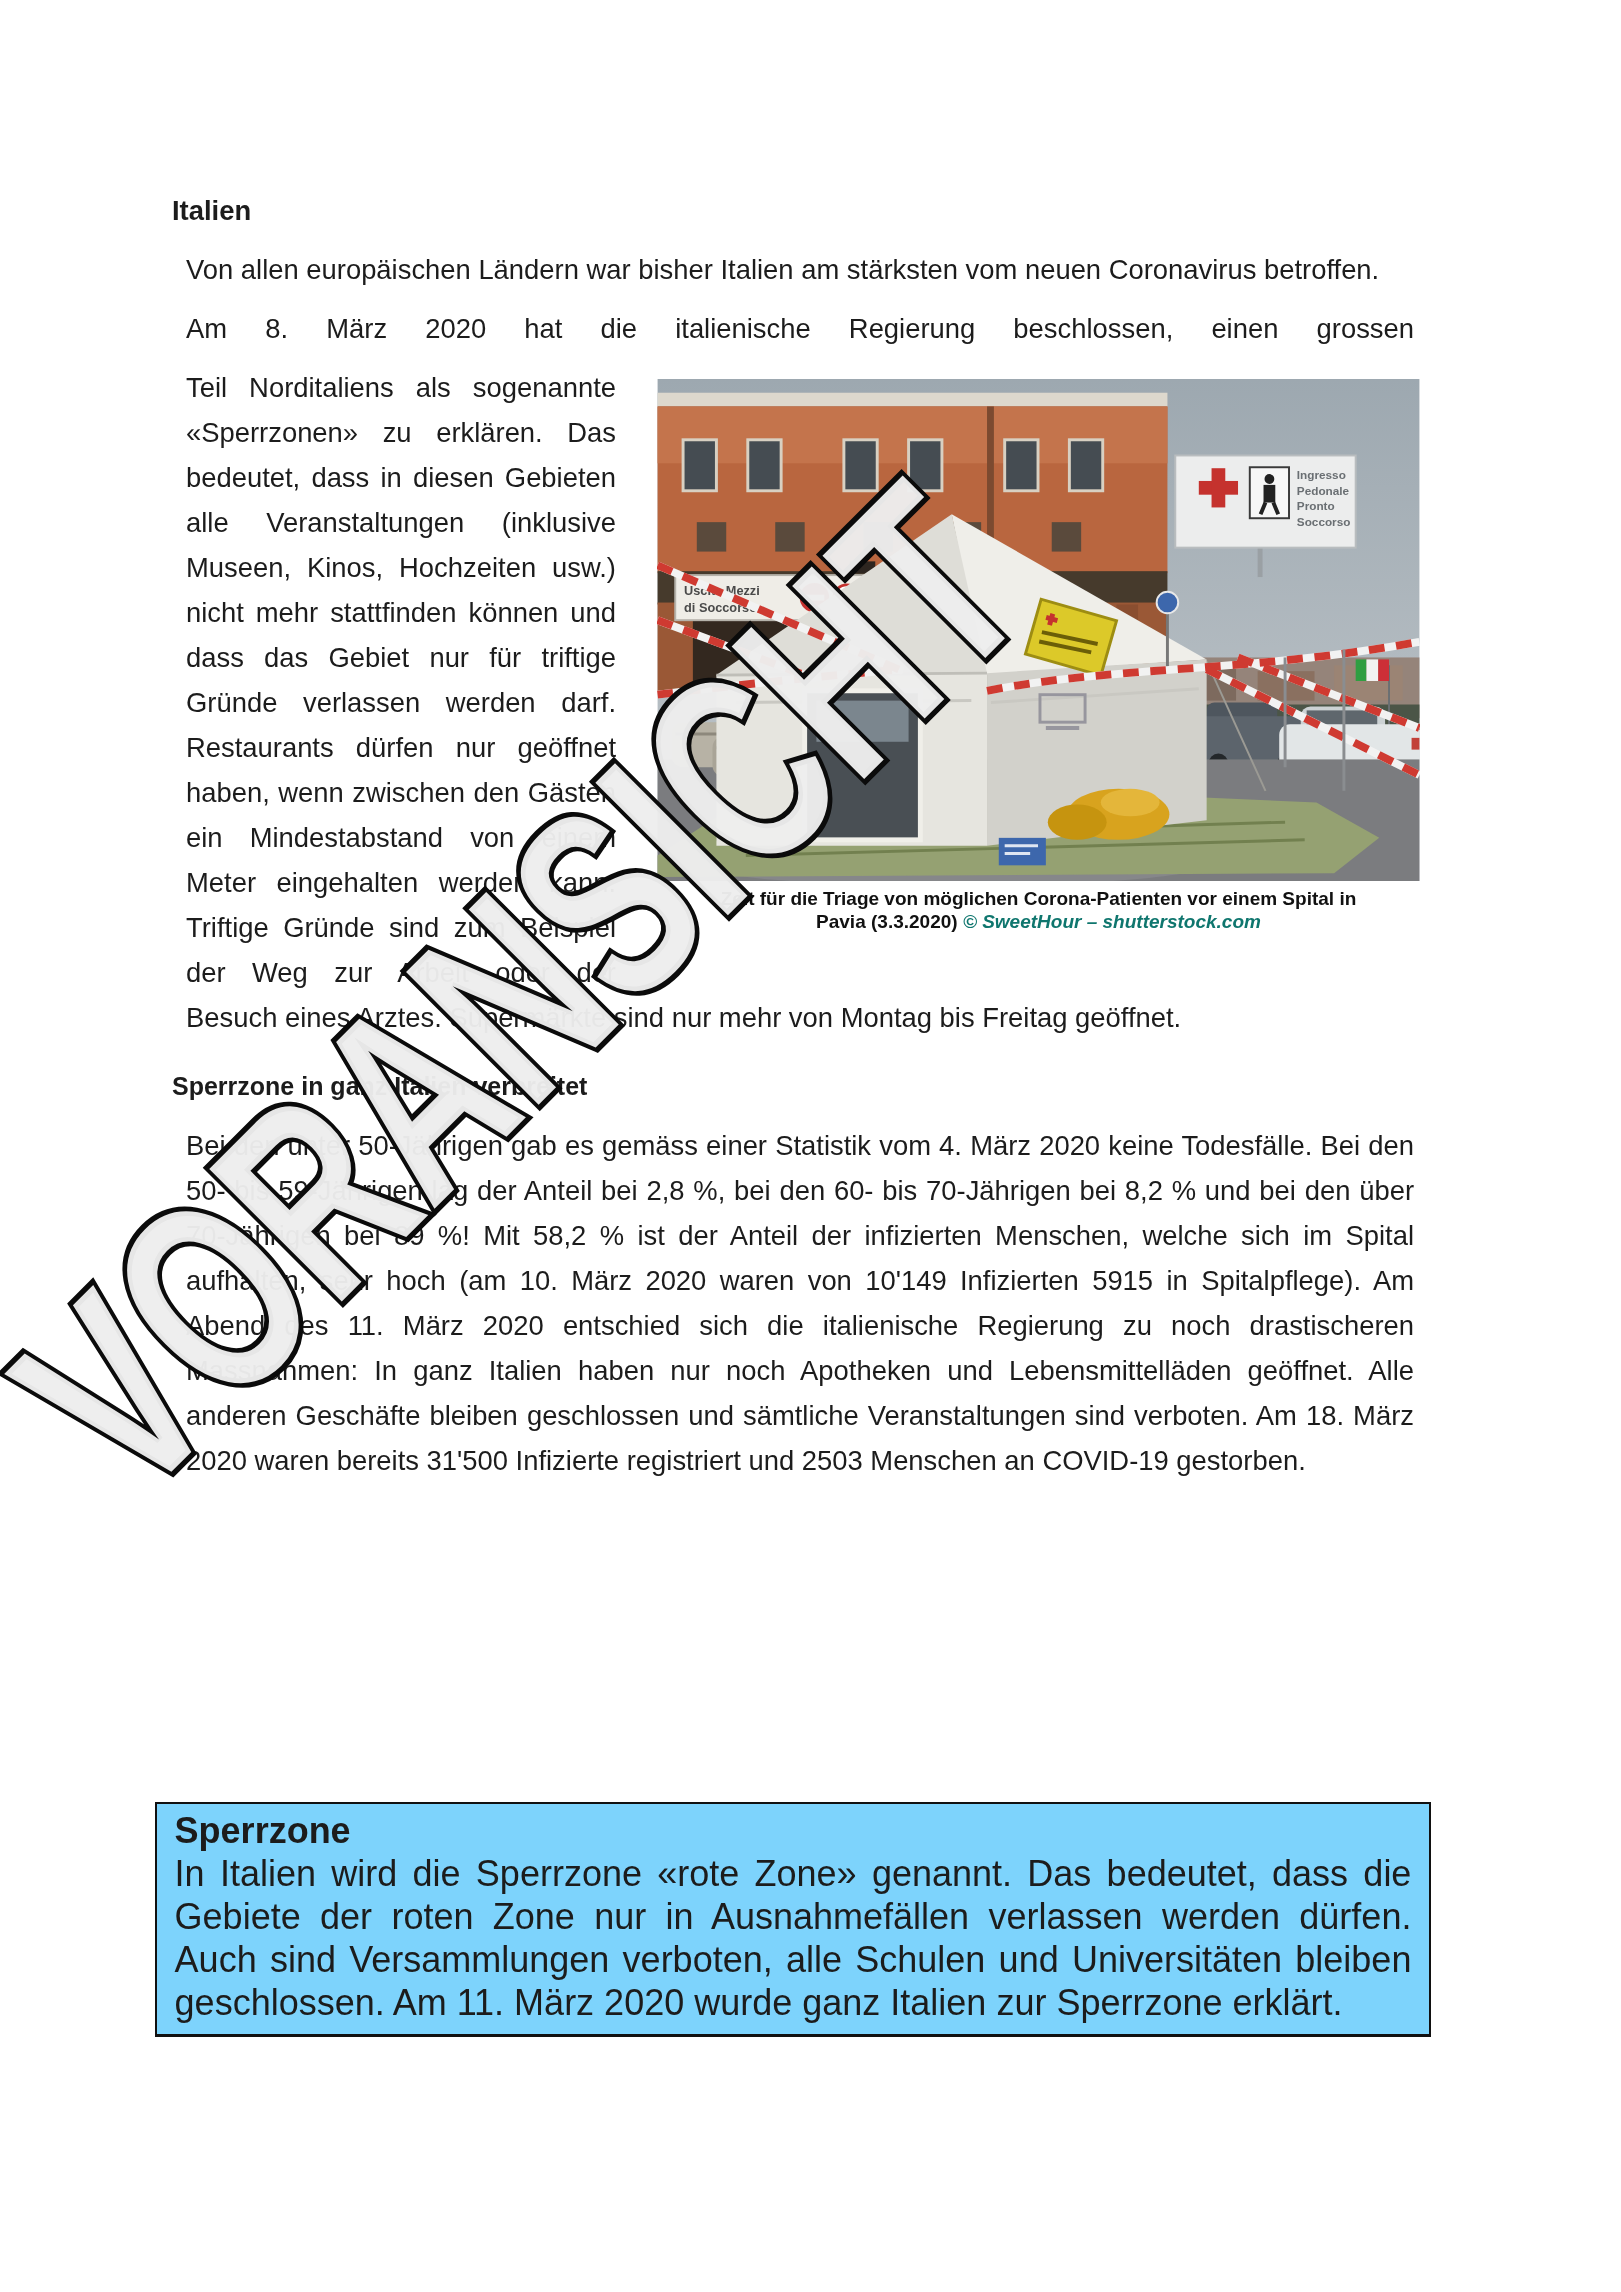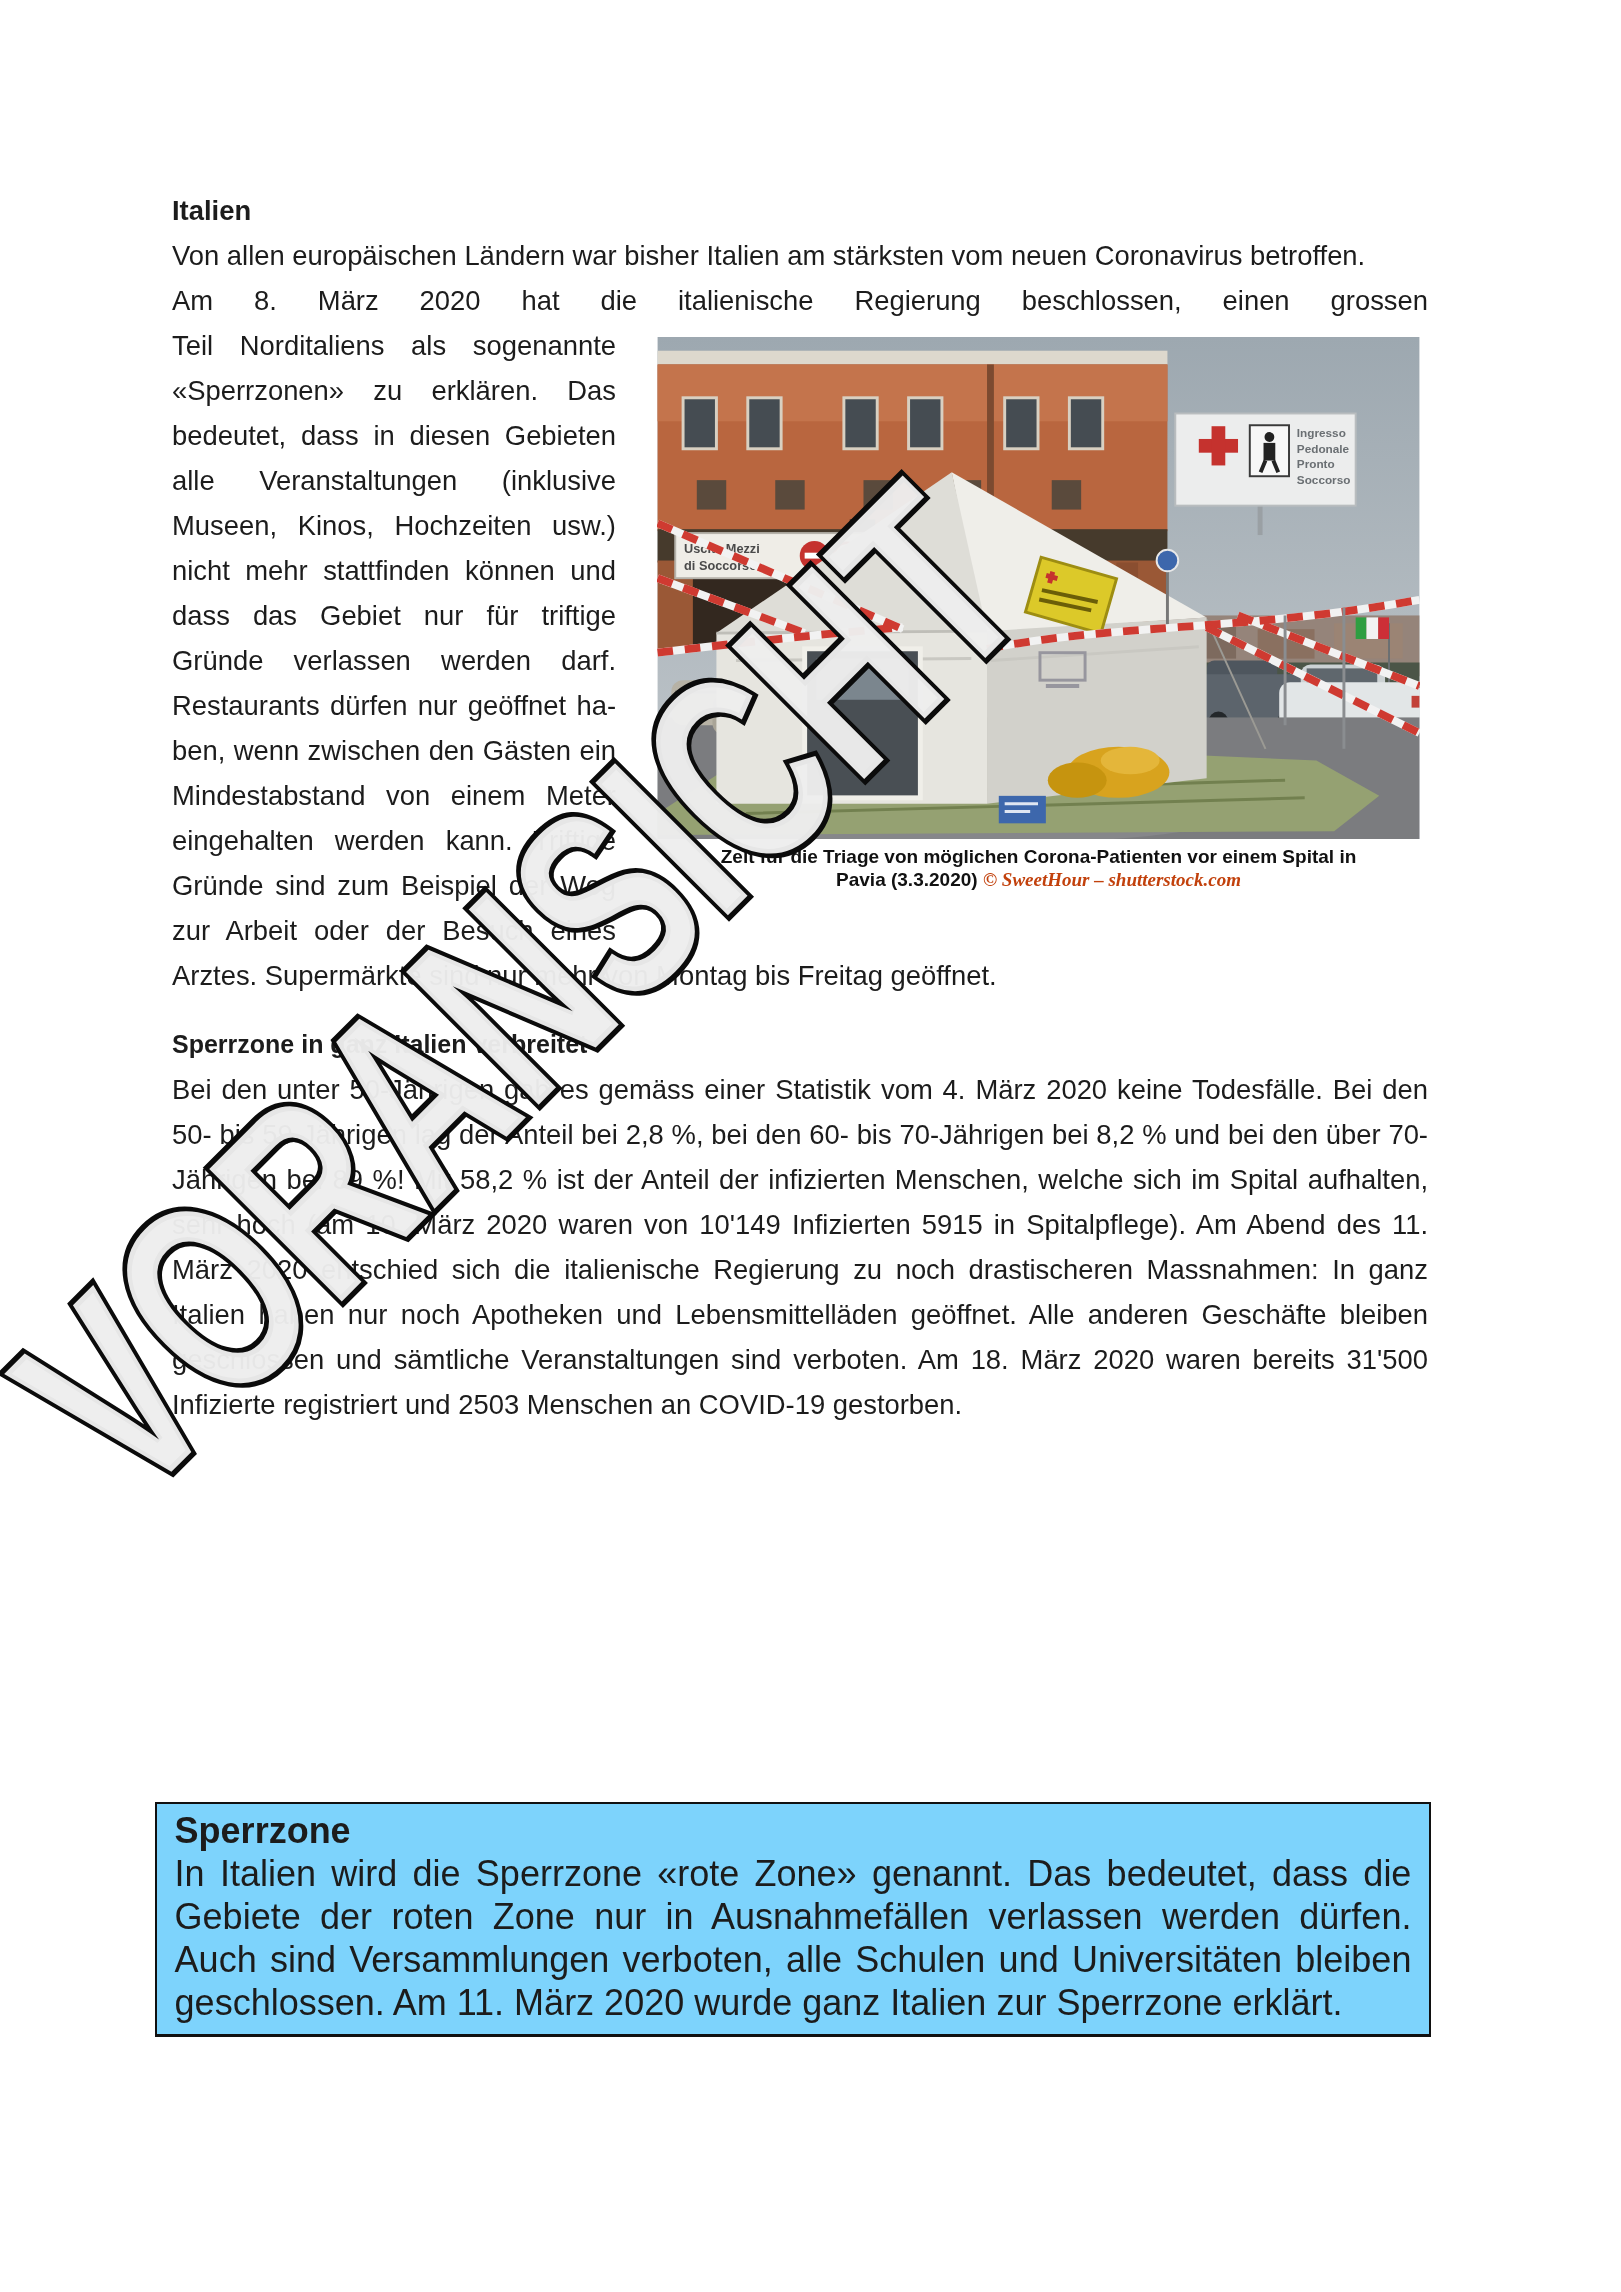--- a/index.html
+++ b/index.html
@@ -5,30 +5,30 @@
   html,body{margin:0;padding:0;}
   body{
     width:1621px;height:2293px;position:relative;background:#ffffff;
     font-family:"Liberation Sans", sans-serif;color:#1c1c1c;overflow:hidden;
   }
   .page{position:absolute;left:0;top:0;width:1621px;height:2037px;overflow:hidden;}
   .content{
     position:absolute;left:172px;top:188px;width:1256px;
     font-size:27.4px;line-height:45px;text-align:justify;
   }
-  .content p{margin:0;}
+  .content p{margin:14px;}
   h1.doc-h{font-size:27.4px;line-height:45px;font-weight:bold;margin:0;text-align:left;}
   .force-just{text-align-last:justify;}
   h2.doc-h2{font-size:25px;line-height:45px;font-weight:bold;margin:23.5px 0 0 0;text-align:left;}
   figure.photo-fig{float:right;width:763px;margin:5.9px 0 9.8px 33px;padding:8px;}
   figure.photo-fig svg{display:block;}
   figcaption{
     font-weight:bold;font-size:19px;line-height:23.5px;text-align:center;margin-top:6px;color:#111;
   }
-  .credit{color:#c2410c;font-style:italic;font-family:Liberation Serif, serif;}
+  .credit{color:#0f766e;font-style:italic;}
   .infobox{
     position:absolute;left:155px;top:1802px;width:1276px;box-sizing:border-box;
     background:#7dd3fc;border:2.9px solid #111;border-bottom-width:4.9px;
     padding:4.9px 17.6px 9.8px 17.6px;font-size:36px;line-height:43px;text-align:justify;
   }
   .infobox .ib-head{font-weight:bold;display:block;text-align:left;}
   .footer{
     position:absolute;top:2149px;right:245px;display:flex;align-items:center;gap:9.8px;
     font-size:24.5px;color:#0c4a6e;
   }

